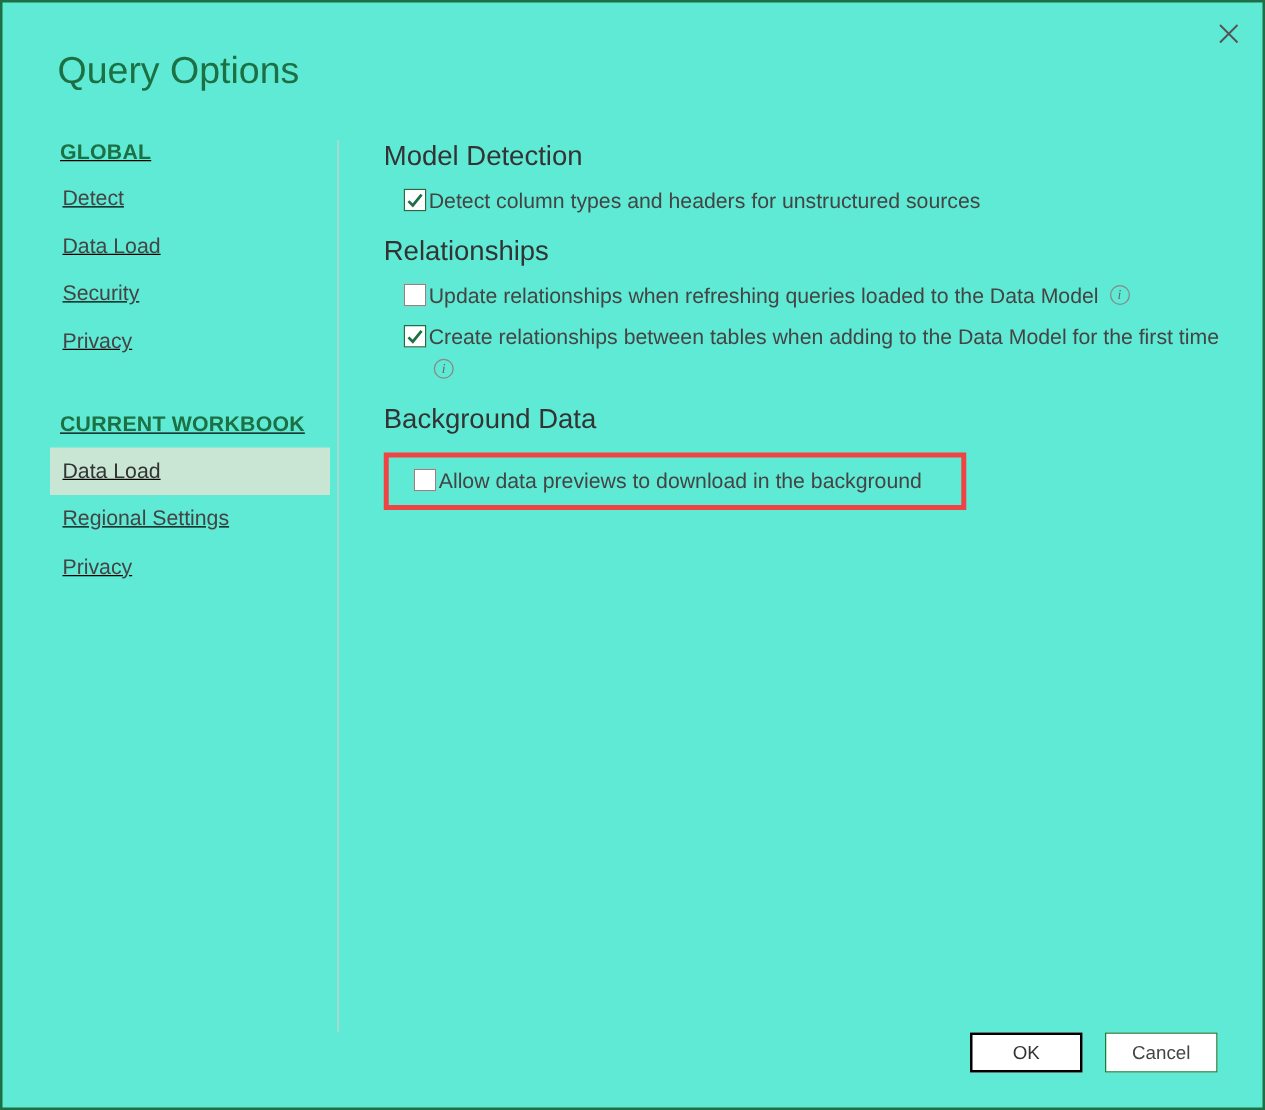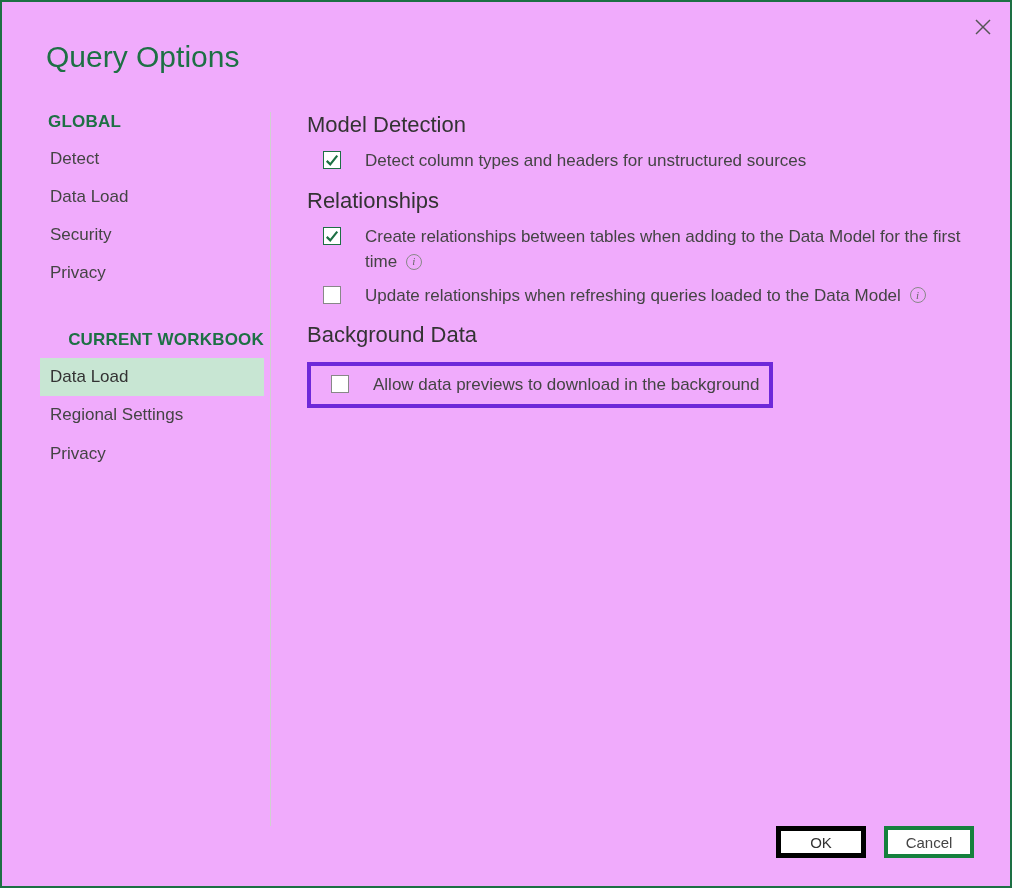--- a/index.html
+++ b/index.html
@@ -11,21 +11,21 @@
       font-family: "Segoe UI", Tahoma, sans-serif;
       background: #fff;
       width: 1012px;
       height: 888px;
       overflow: hidden;
     }
     .dialog {
       width: 1012px;
       height: 888px;
       border: 2px solid #1d7044;
-      background: #f0abfc;
+      background: #5eead4;
       position: relative;
       display: flex;
       flex-direction: column;
     }
     .close-btn {
       position: absolute;
       top: 12px;
       right: 14px;
       width: 26px;
       height: 26px;
@@ -46,20 +46,21 @@
       display: flex;
       flex: 1;
       padding: 30px 30px 0 38px;
       min-height: 0;
     }
     .sidebar {
       width: 230px;
       flex-shrink: 0;
       padding-right: 6px;
       padding-top: 8px;
+      text-decoration: underline;
     }
     .section-header {
       color: #1d7044;
       font-weight: 700;
       font-size: 17px;
       padding: 16px 0 8px 8px;
       letter-spacing: 0.2px;
     }
     .section-header:first-child {
       padding-top: 0;
@@ -91,21 +92,21 @@
       color: #333;
       margin-bottom: 10px;
       margin-top: 14px;
     }
     .group-title:first-child {
       margin-top: 0;
     }
     .check-row {
       display: flex;
       align-items: flex-start;
-      gap: 24px;
+      gap: 2px;
       font-size: 17px;
       color: #444;
       line-height: 1.5;
       margin-bottom: 8px;
       padding-left: 16px;
     }
     .check-row label {
       flex: 1;
     }
     .checkbox {
@@ -144,21 +145,21 @@
       color: #666;
       vertical-align: middle;
       margin-left: 4px;
       font-style: italic;
       font-family: serif;
       cursor: help;
       position: relative;
       top: -1px;
     }
     .highlight-box {
-      border: 4px solid #6d28d9;
+      border: 4px solid #ef4444;
       padding: 6px 8px 6px 4px;
       margin-top: 4px;
       display: inline-block;
       width: 466px;
     }
     .highlight-box .check-row {
       margin-bottom: 0;
     }
     .footer {
       display: flex;
@@ -172,25 +173,25 @@
       font-size: 15px;
       font-family: inherit;
       background: #fff;
       cursor: pointer;
       display: inline-flex;
       align-items: center;
       justify-content: center;
       padding: 0 16px;
     }
     .btn.primary {
-      border: 5px solid #000000;
+      border: 2px solid #000000;
       color: #333;
     }
     .btn.secondary {
-      border: 4px solid #15803d;
+      border: 1px solid #15803d;
       color: #444;
     }
   </style>
 </head>
 <body>
 
 <div class="dialog">
 
   <div class="close-btn">
     <svg viewBox="0 0 16 16">
@@ -203,61 +204,61 @@
 
   <div class="body">
 
     <div class="sidebar">
       <div class="section-header">GLOBAL</div>
       <div class="nav-item">Detect</div>
       <div class="nav-item">Data Load</div>
       <div class="nav-item">Security</div>
       <div class="nav-item">Privacy</div>
 
-      <div class="section-header" style="margin-top:22px;text-align:right;">CURRENT WORKBOOK</div>
+      <div class="section-header" style="margin-top:22px;">CURRENT WORKBOOK</div>
       <div class="nav-item selected">Data Load</div>
       <div class="nav-item">Regional Settings</div>
       <div class="nav-item">Privacy</div>
     </div>
 
     <div class="divider-v"></div>
 
     <div class="content">
 
       <div class="group-title">Model Detection</div>
       <div class="check-row">
         <span class="checkbox checked">
           <svg viewBox="0 0 16 16">
               <polyline points="2,9 6,13 14,3"></polyline>
             </svg>
         </span>
         <label>Detect column types and headers for unstructured sources</label>
       </div>
 
       <div class="group-title">Relationships</div>
+      <div class="check-row">
+        <span class="checkbox">
+          
+        </span>
+        <label>
+          <span>Update relationships when refreshing queries loaded to the Data Model</span>
+          <span class="info-icon">i</span>
+        </label>
+      </div>
       <div class="check-row">
         <span class="checkbox checked">
           <svg viewBox="0 0 16 16">
               <polyline points="2,9 6,13 14,3"></polyline>
             </svg>
         </span>
         <label>
           <span>Create relationships between tables when adding to the Data Model for the first time</span>
           <span class="info-icon">i</span>
         </label>
       </div>
-      <div class="check-row">
-        <span class="checkbox">
-          
-        </span>
-        <label>
-          <span>Update relationships when refreshing queries loaded to the Data Model</span>
-          <span class="info-icon">i</span>
-        </label>
-      </div>
 
       <div class="group-title">Background Data</div>
       <div class="highlight-box">
         <div class="check-row">
           <span class="checkbox">
             
           </span>
           <label>Allow data previews to download in the background</label>
         </div>
       </div>

